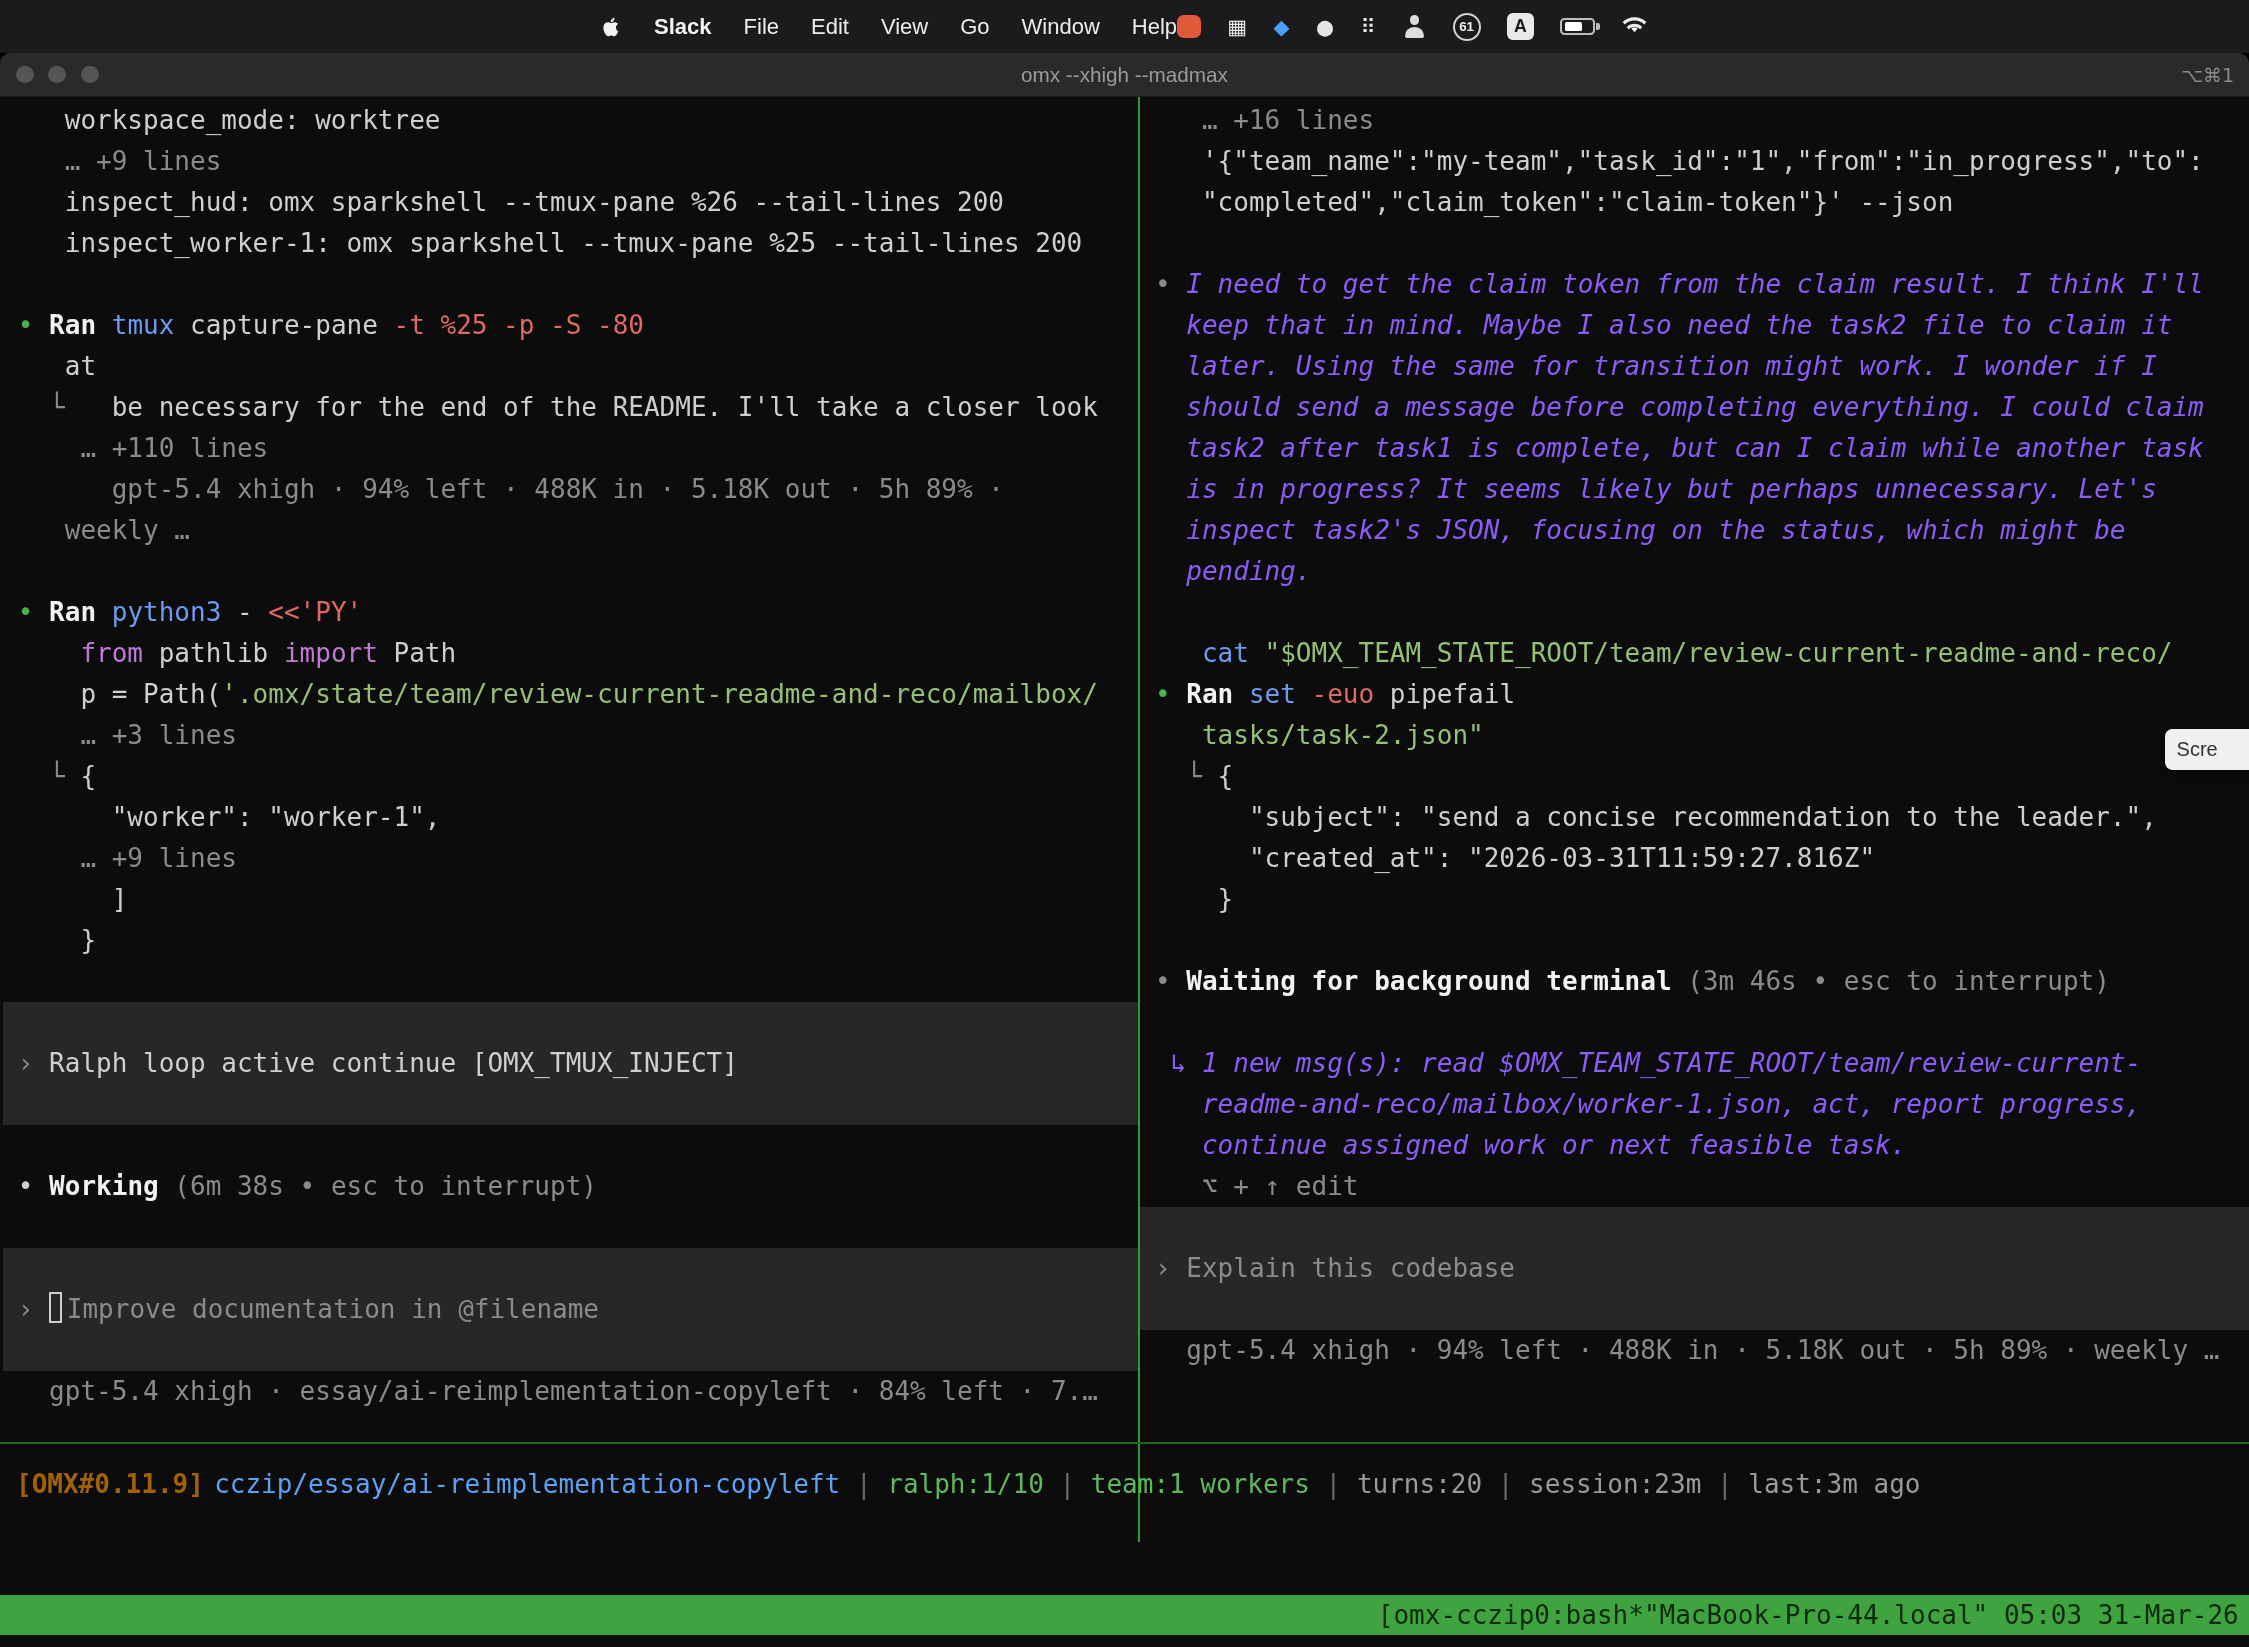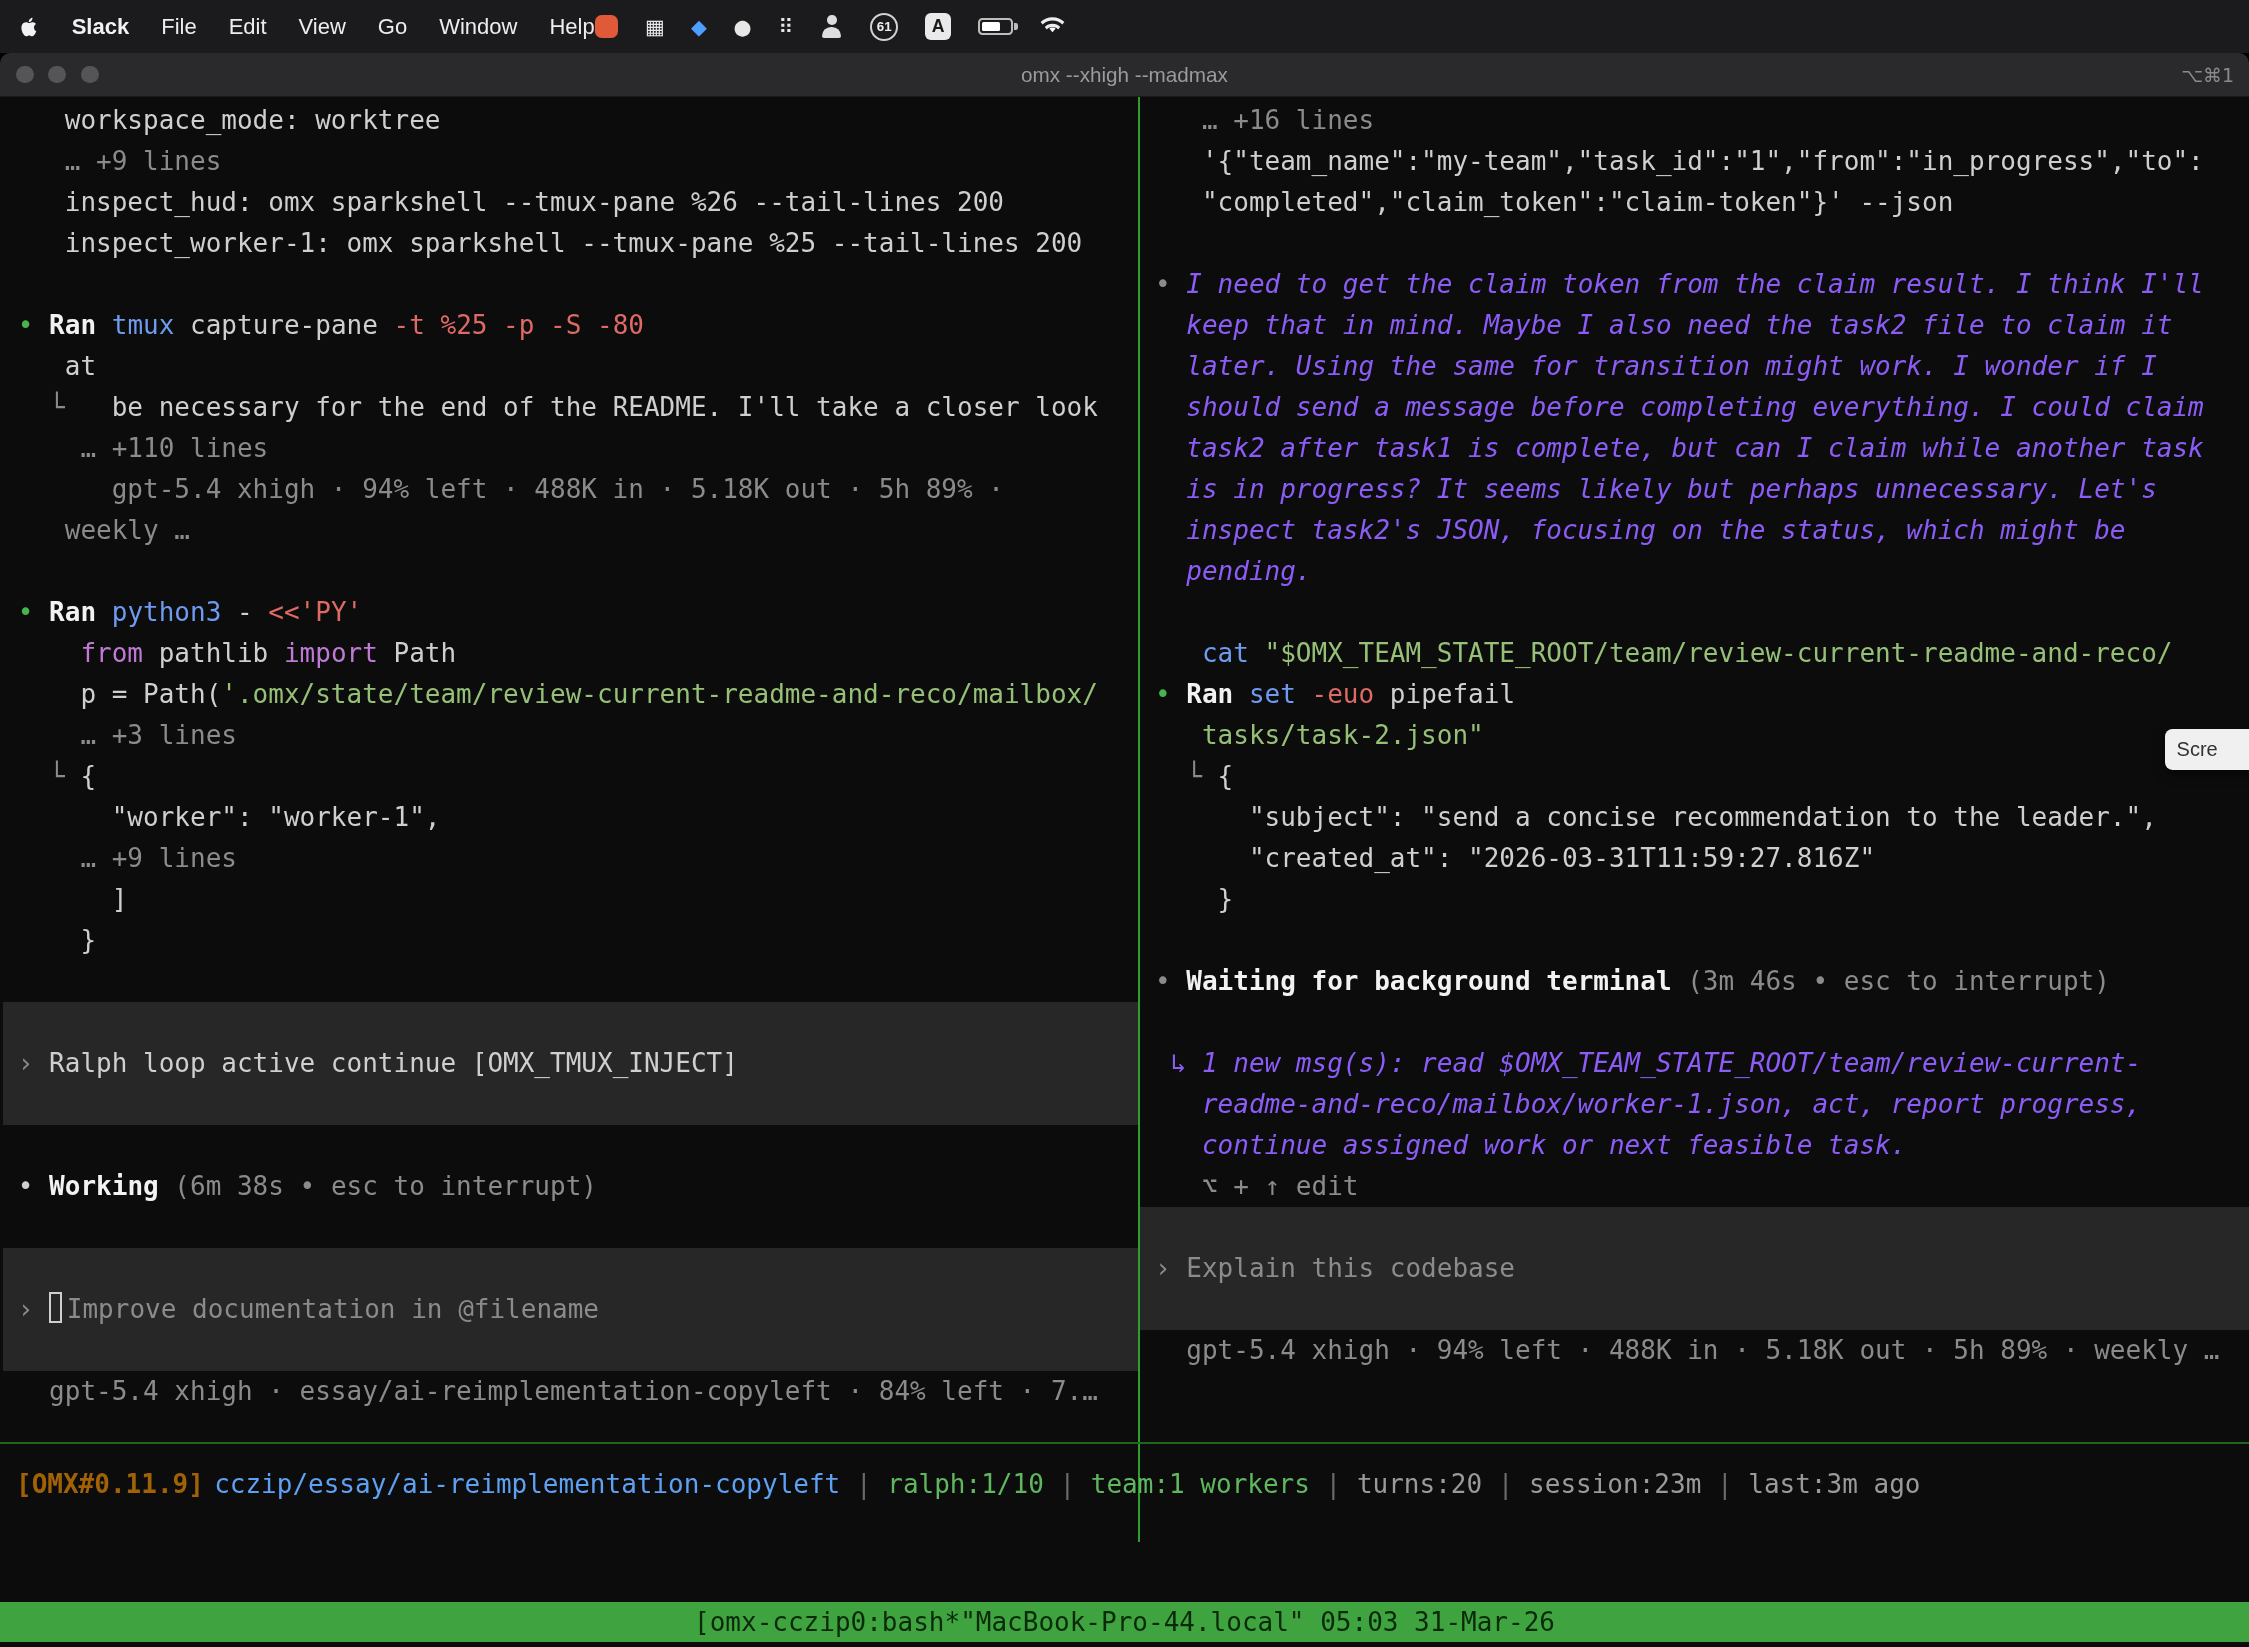--- a/index.html
+++ b/index.html
@@ -1,21 +1,21 @@
 <!DOCTYPE html>
 <html style="font-size:11.8px"><head>
 <meta charset="utf-8">
 <style>
   *{box-sizing:border-box;margin:0;padding:0}
   html,body{width:2250px;height:1648px;background:#000;overflow:hidden;
     font-family:"DejaVu Sans Mono",monospace;-webkit-font-smoothing:antialiased}
 
   
   .menubar{height:53px;background:#1b1b1d;color:#f2f2f2;display:flex;
-    justify-content:flex-start;align-items:center;padding:0 20.7px;
+    justify-content:center;align-items:center;padding:0 20.7px;
     font-family:"Liberation Sans",sans-serif;font-size:22px}
   .mb-left{display:flex;align-items:center;gap:32px}
   .mb-app{font-weight:bold}
   .mb-item{color:#ededed}
   .apple svg{display:block}
   .mb-right{display:flex;align-items:center;gap:26.6px}
   .mbi{font-size:20.7px;color:#e6e6e6;font-family:"DejaVu Sans",sans-serif}
   .mbi.blue{color:#4d9fff}
   .rec{width:23.6px;height:23.6px;border-radius:6.6px;background:#e05a3a;display:inline-block}
   .person{width:23.6px;height:23.6px;position:relative;display:inline-block}
@@ -66,22 +66,22 @@
   .hud-ver{color:#a16207;font-weight:bold;margin-right:10.3px}
   .hud-path{color:#5ea0f2}
   .hud-sep{color:#6a6a6a}
   .hud-grn{color:#5fb85f}
   .hud-dim{color:#9a9a9a}
 
   .overlay-scre{position:absolute;top:676px;right:-11.8px;width:96px;height:41px;background:#f0f0f0;
     border-radius:7.4px;color:#333;font-family:"Liberation Sans",sans-serif;font-size:20px;
     line-height:41px;padding-left:11.8px;box-shadow:0 3px 11.8px rgba(0,0,0,.6);z-index:5}
 
-  .tmuxbar{position:absolute;left:0;right:0;bottom:5px;height:40px;background:#3fa43f;color:#0a2a0a;
-    display:flex;justify-content:center;align-items:center;padding:0 10.3px;
+  .tmuxbar{position:absolute;left:0;right:0;bottom:12px;height:40px;background:#3fa43f;color:#0a2a0a;
+    display:flex;justify-content:flex-end;align-items:center;padding:0 10.3px;
     font-size:26px;white-space:pre}
 </style>
 </head>
 <body>
 
 <div class="menubar">
   <div class="mb-left">
     <span class="apple">
       <svg width="19" height="22" viewBox="0 0 19 23">
           <path fill="#f2f2f2" d="M13.1 12.1c0-2.4 2-3.6 2.1-3.7-1.1-1.7-2.9-1.9-3.5-1.9-1.5-.2-2.9.9-3.7.9-.7 0-1.9-.9-3.2-.8-1.6 0-3.1.9-4 2.4-1.7 3-.4 7.4 1.2 9.8.8 1.2 1.8 2.5 3 2.4 1.2 0 1.7-.8 3.1-.8 1.5 0 1.9.8 3.2.8 1.3 0 2.1-1.2 2.9-2.4.9-1.4 1.3-2.7 1.3-2.8 0 0-2.4-1-2.4-3.9zM10.6 4.9c.7-.8 1.1-2 1-3.1-1 0-2.2.7-2.9 1.5-.6.7-1.2 1.9-1 3 1.1.1 2.2-.6 2.9-1.4z"></path>

